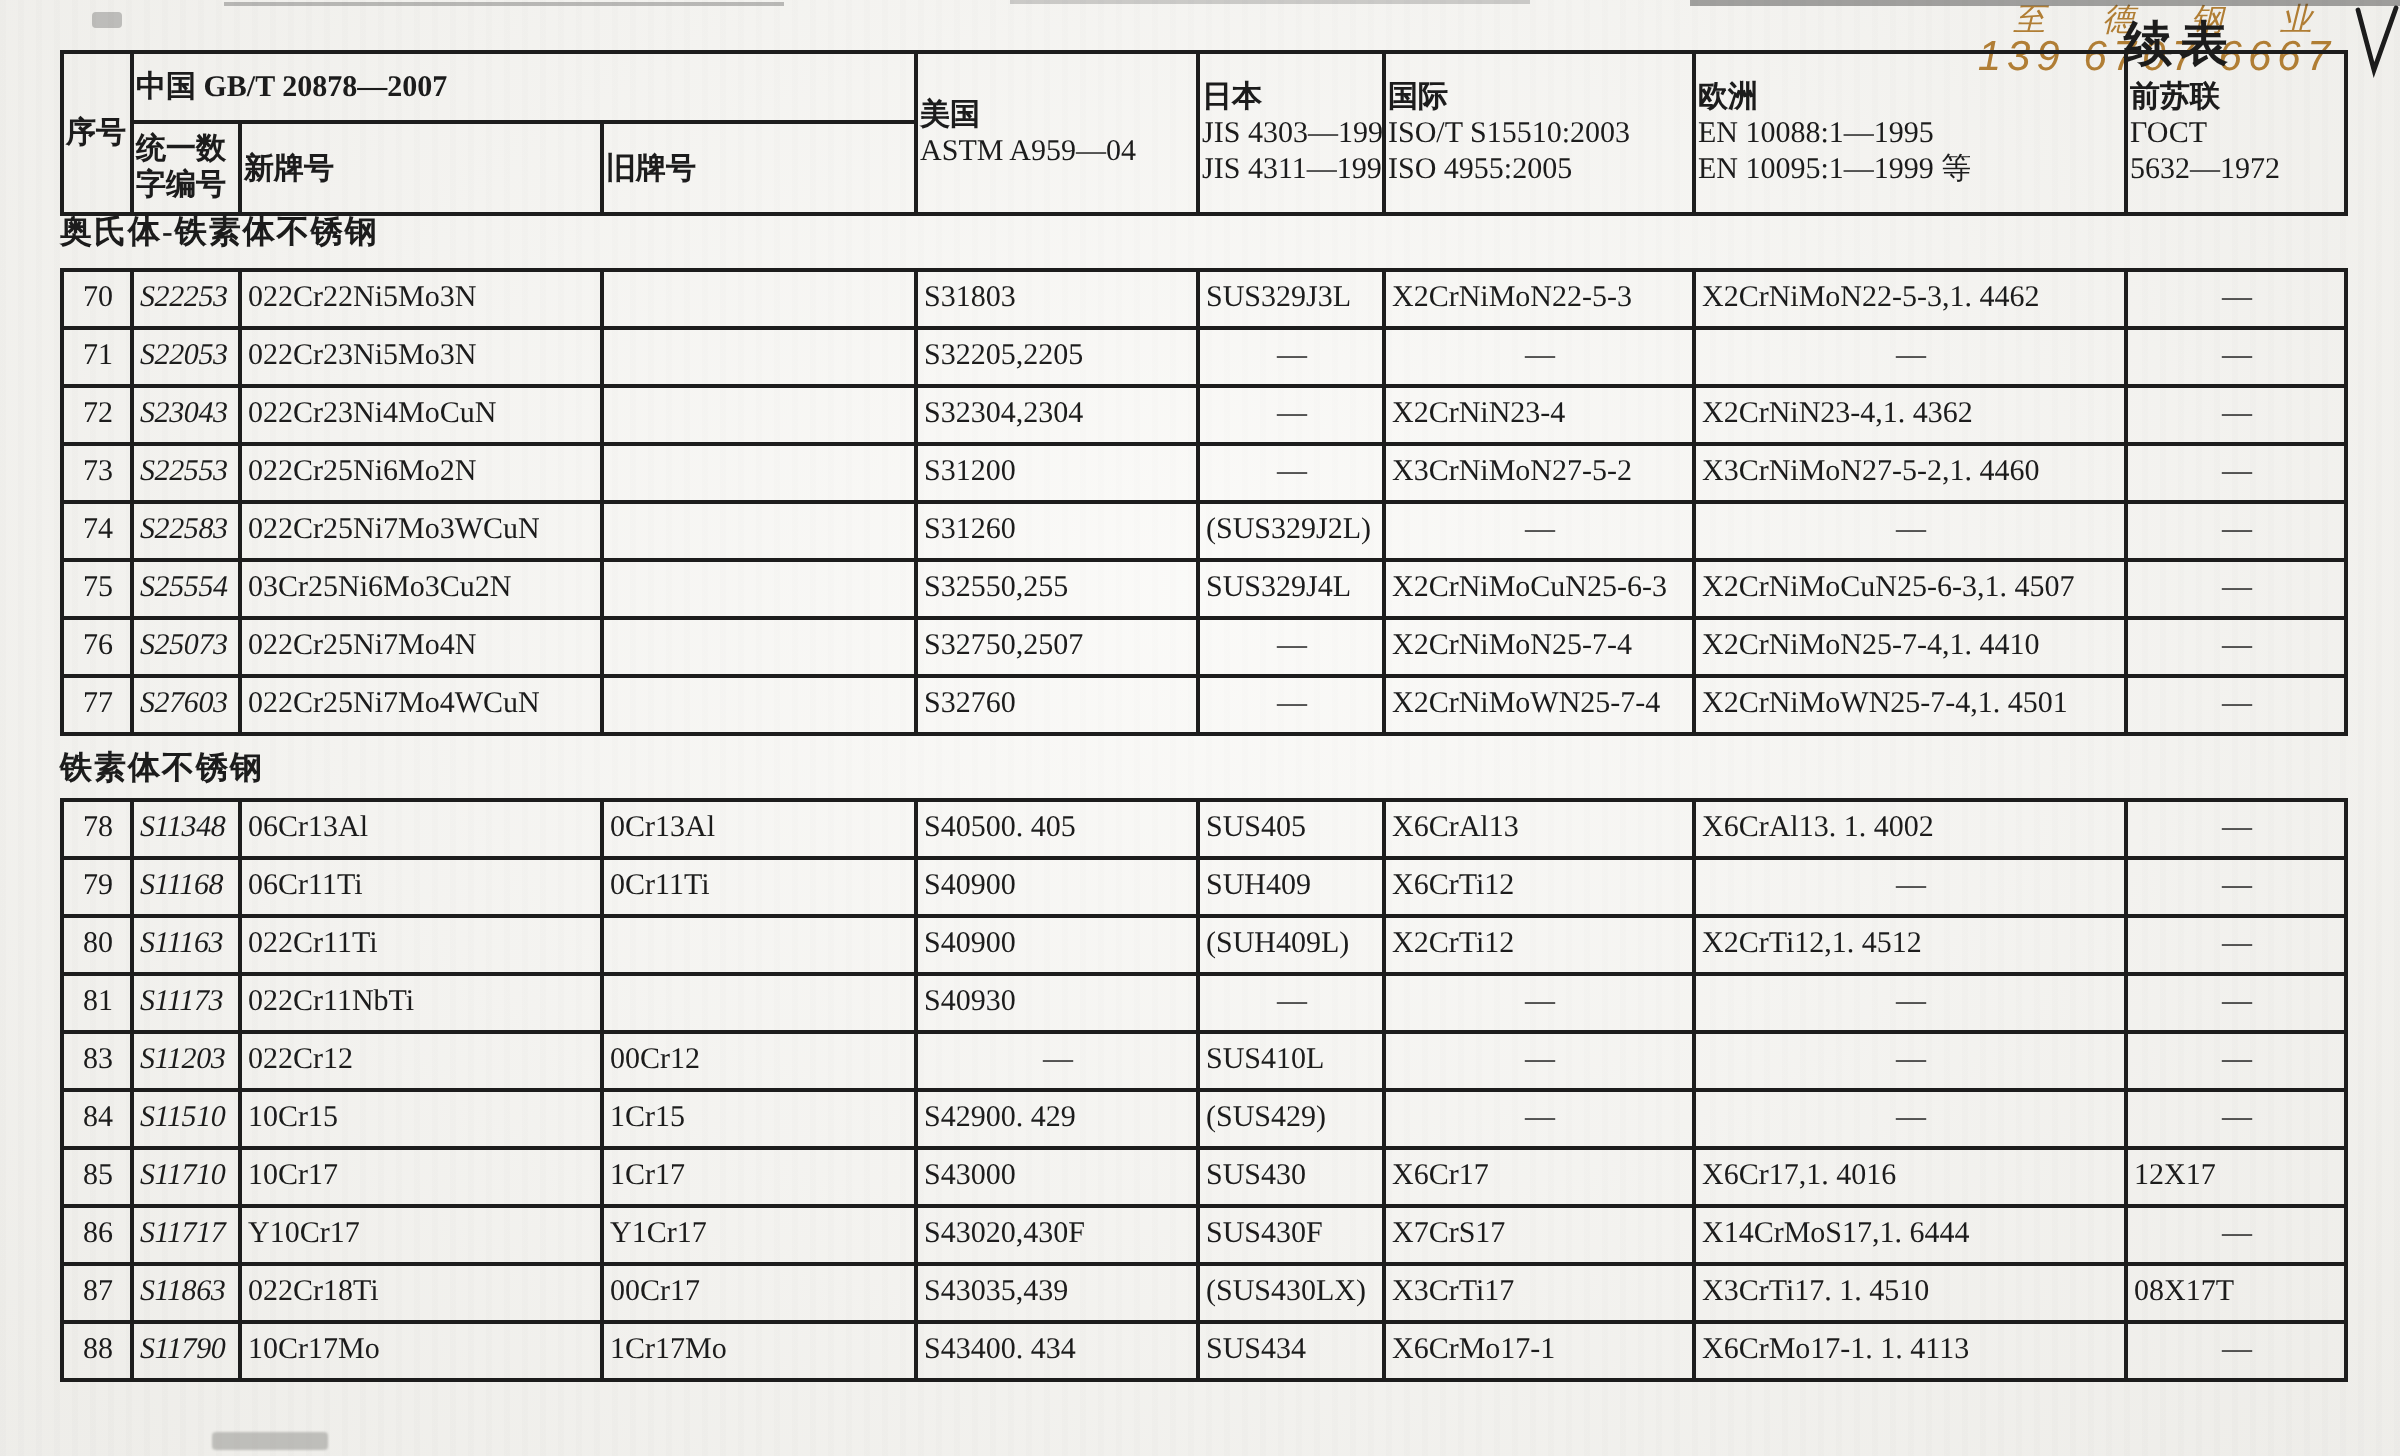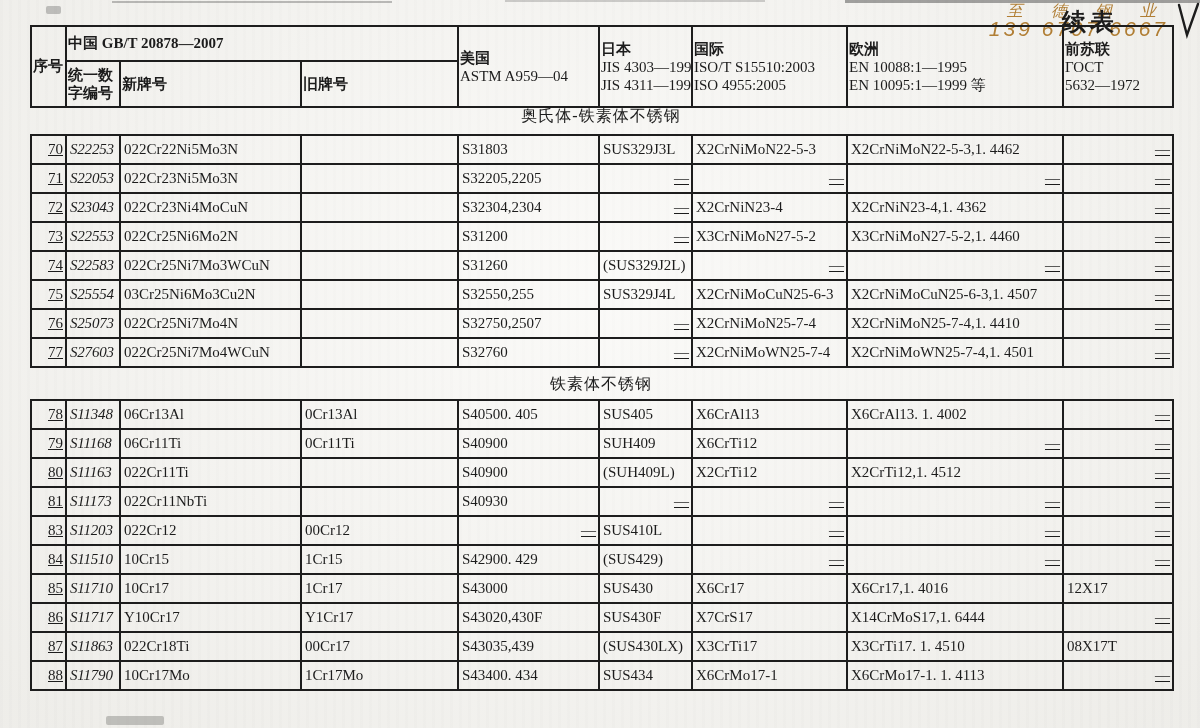--- a/index.html
+++ b/index.html
@@ -46,24 +46,24 @@
     vertical-align:middle;
   }
   table.grid th{font-weight:700;text-align:left;padding:1px 1px;}
   th .latin{font-weight:400;}
   th div{line-height:18px;}
   .header-table{top:25px;}
   .header-table tr.h1 th{height:31px;}
   .header-table tr.h2 th{height:42px;}
   .header-table th{border-top-width:3px;}
   .body-table td{height:27px;}
-  td.c{text-align:right;padding:0;text-decoration:underline;}
+  td.c{text-align:center;padding:0;}
   .section-title{
-    position:absolute;left:30px;width:1142px;text-align:center;
-    font-weight:400;font-size:16px;letter-spacing:1px;
+    position:absolute;left:30px;width:1142px;text-align:left;
+    font-weight:700;font-size:16px;letter-spacing:1px;
   }
   .sec0-title{top:106px;}
   .sec0-table{top:134px;}
   .sec1-title{top:374px;}
   .sec1-table{top:399px;}
   .col-serial{width:35px;}
   .col-unified{width:54px;}
   .col-new{width:181px;}
   .col-old{width:157px;}
   .col-astm{width:141px;}

